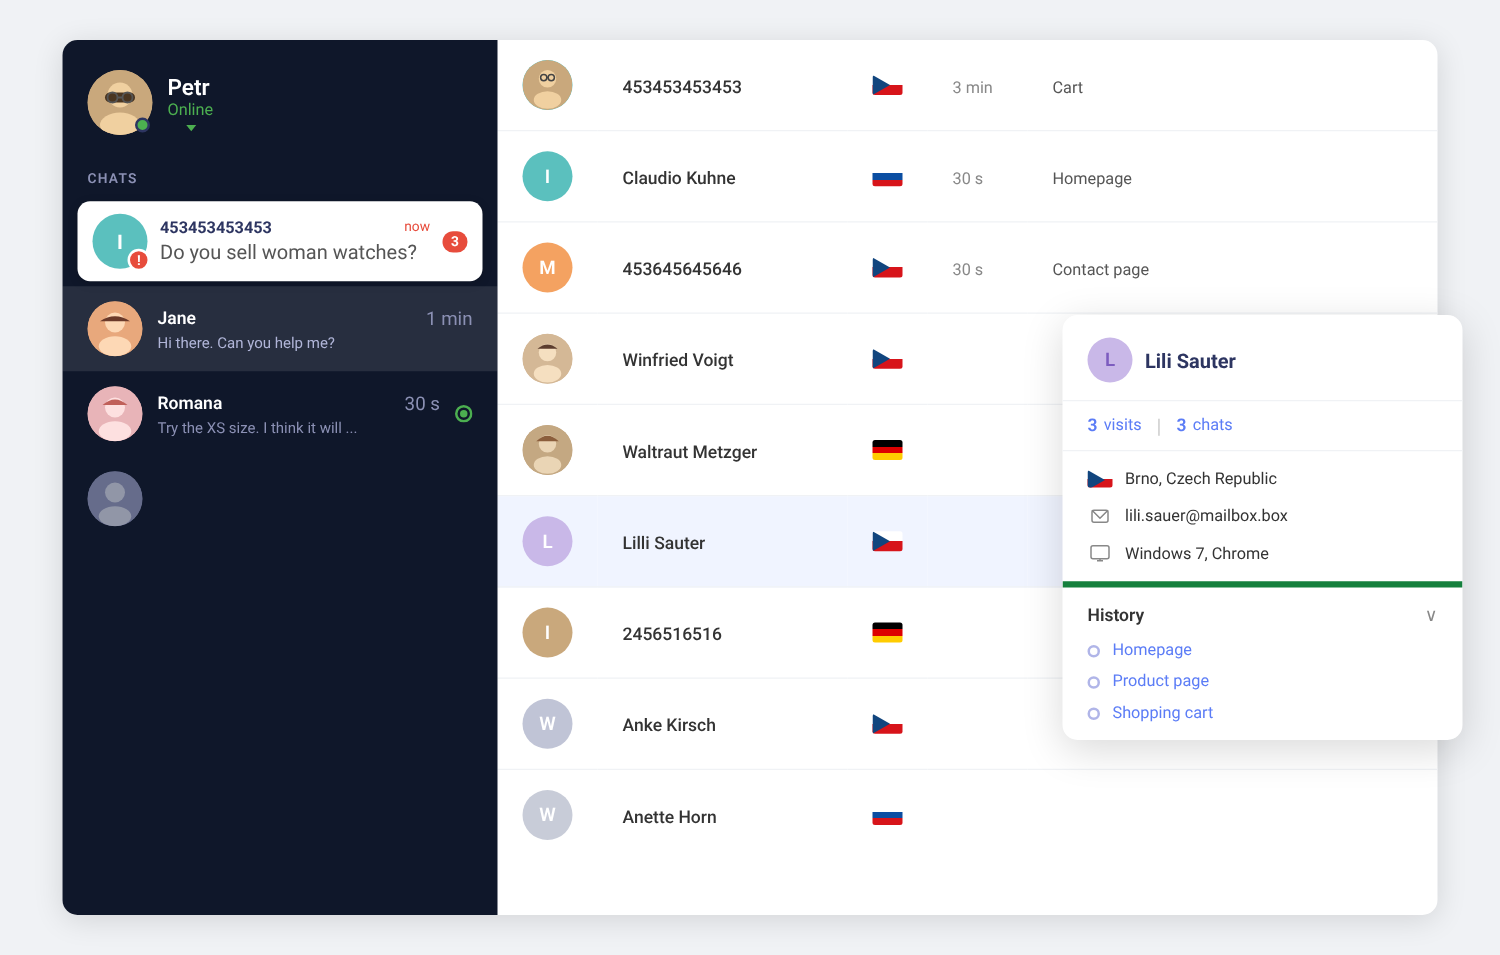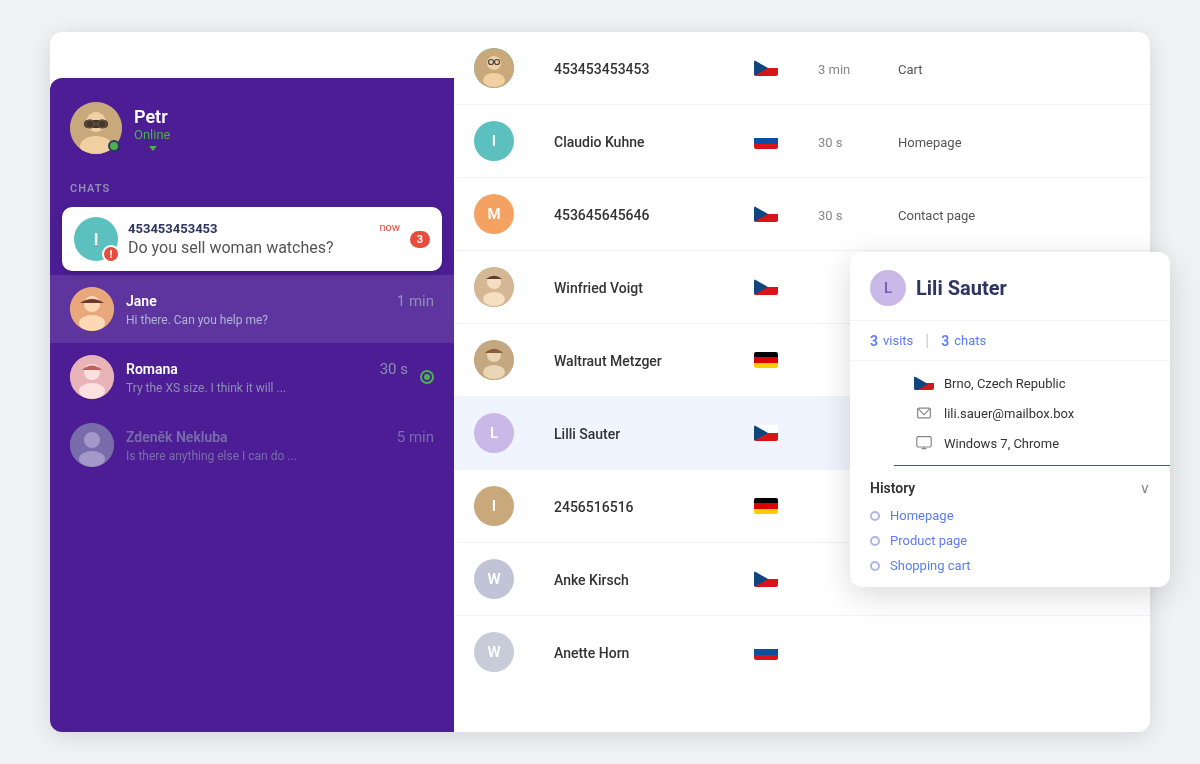--- a/index.html
+++ b/index.html
@@ -19,29 +19,28 @@
       min-height: 700px;
       background: #fff;
       border-radius: 12px;
       box-shadow: 0 4px 24px rgba(0,0,0,0.12);
       overflow: visible;
       position: relative;
     }
 
     
     .sidebar {
-      width: 404px;
-      background: #4c1d95;
+      width: 348px;
+      background: #0f172a;
       border-radius: 12px 0 0 12px;
       display: flex;
       flex-direction: column;
       flex-shrink: 0;
       position: relative;
       z-index: 10;
-      margin-top: 46px;
     }
 
     .sidebar-header {
       display: flex;
       align-items: center;
       gap: 12px;
       padding: 24px 20px 20px;
     }
 
     .avatar-container {
@@ -310,21 +309,21 @@
       display: flex;
       align-items: center;
       justify-content: center;
       font-size: 15px;
       font-weight: 600;
       color: #7c5cbf;
       flex-shrink: 0;
     }
 
     .popup-name {
-      font-size: 20px;
+      font-size: 16px;
       font-weight: 700;
       color: #2d3561;
     }
 
     .popup-stats {
       display: flex;
       align-items: center;
       gap: 0;
       padding: 10px 20px;
       border-bottom: 1px solid #f0f2f5;
@@ -351,22 +350,21 @@
       color: #ccc;
       margin: 0 12px;
       font-size: 16px;
     }
 
     .popup-details {
       padding: 12px 20px;
       display: flex;
       flex-direction: column;
       gap: 10px;
-      border-bottom: 1px solid #15803d;
-      margin-left: 44px;
+      border-bottom: 5px solid #15803d;
     }
 
     .popup-detail-row {
       display: flex;
       align-items: center;
       gap: 10px;
     }
 
     .popup-detail-icon {
       width: 20px;
@@ -555,27 +553,20 @@
         </svg>
       </div>
 
       <div class="chat-item" style="opacity:0.7;">
         <div class="chat-avatar chat-avatar-zdenek">
           <svg viewBox="0 0 44 44" width="44" height="44">
             <circle cx="22" cy="22" r="22" fill="#8b90b4"></circle>
             <circle cx="22" cy="17" r="8" fill="#c8ccdd"></circle>
             <ellipse cx="22" cy="36" rx="13" ry="8" fill="#c8ccdd"></ellipse>
           </svg>
-        </div>
-        <div class="chat-content">
-          <div class="chat-top">
-            <span class="chat-name" style="color:#8b90b4;">Zdeněk Nekluba</span>
-            <span class="chat-time">5 min</span>
-          </div>
-          <div class="chat-preview">Is there anything else I can do ...</div>
         </div>
       </div>
     </div>
   </div>
 
   <div class="main-content">
     <table class="visitor-table">
       <tbody>
 
         <tr>

